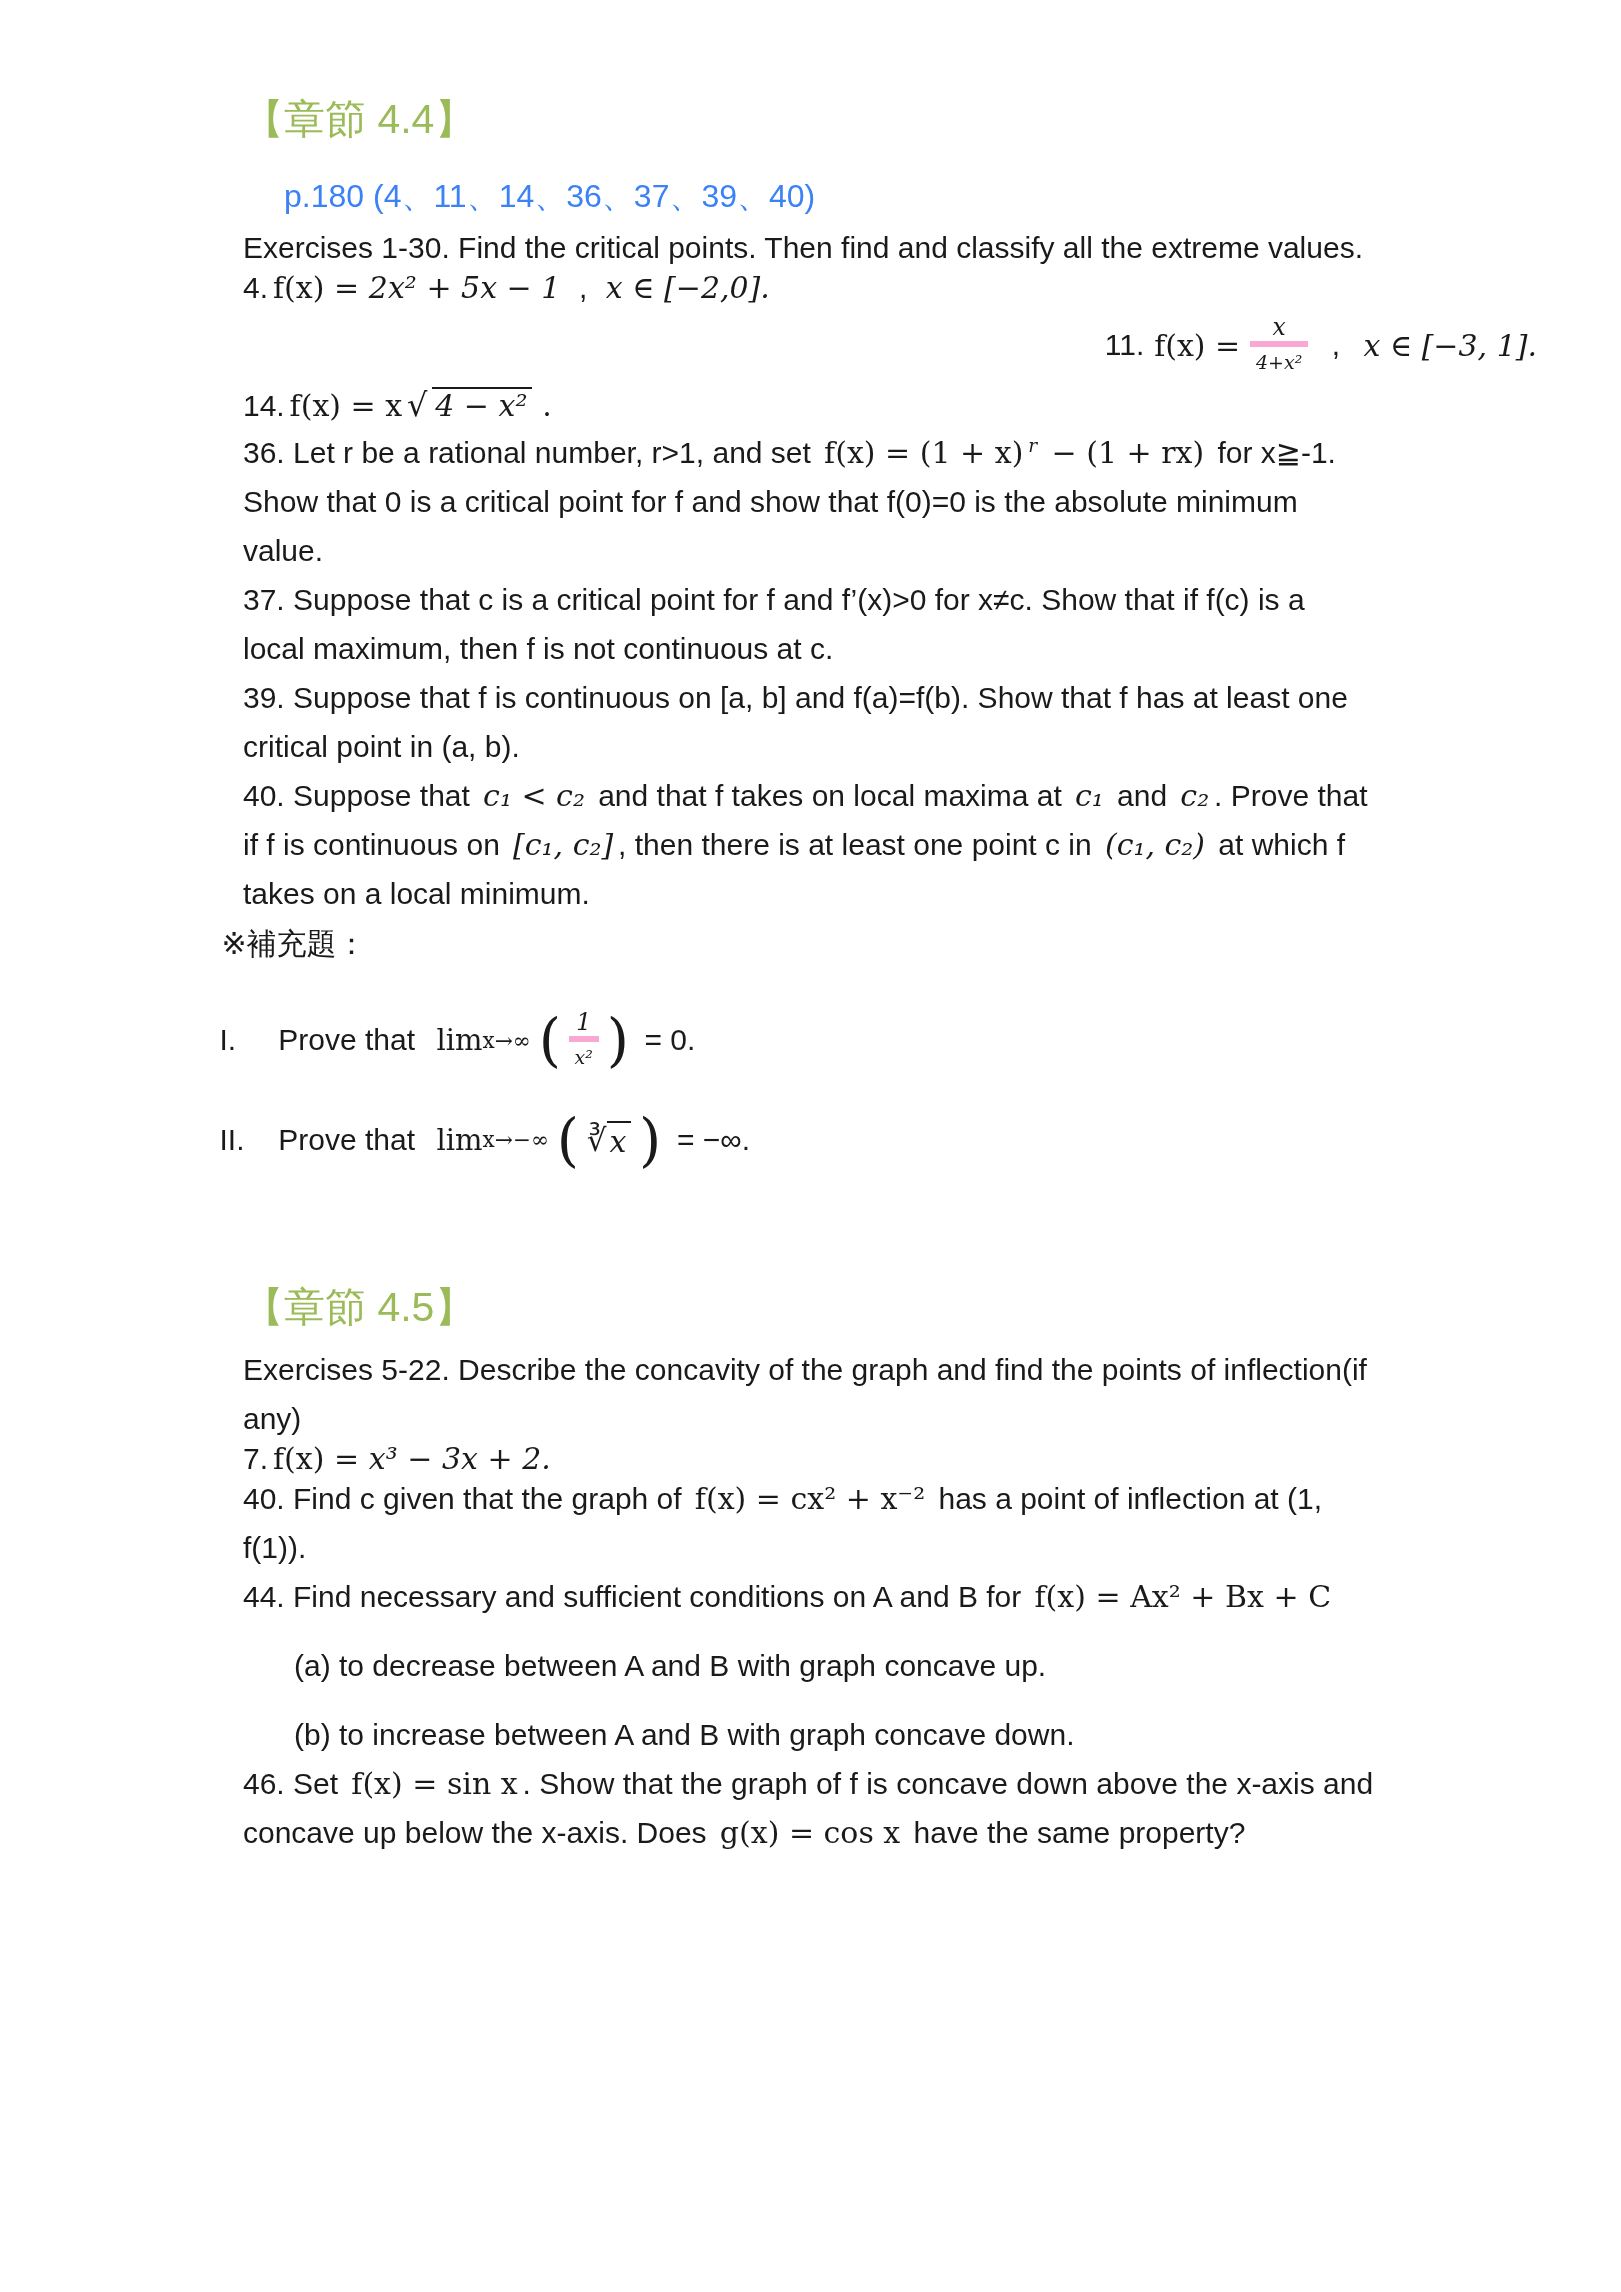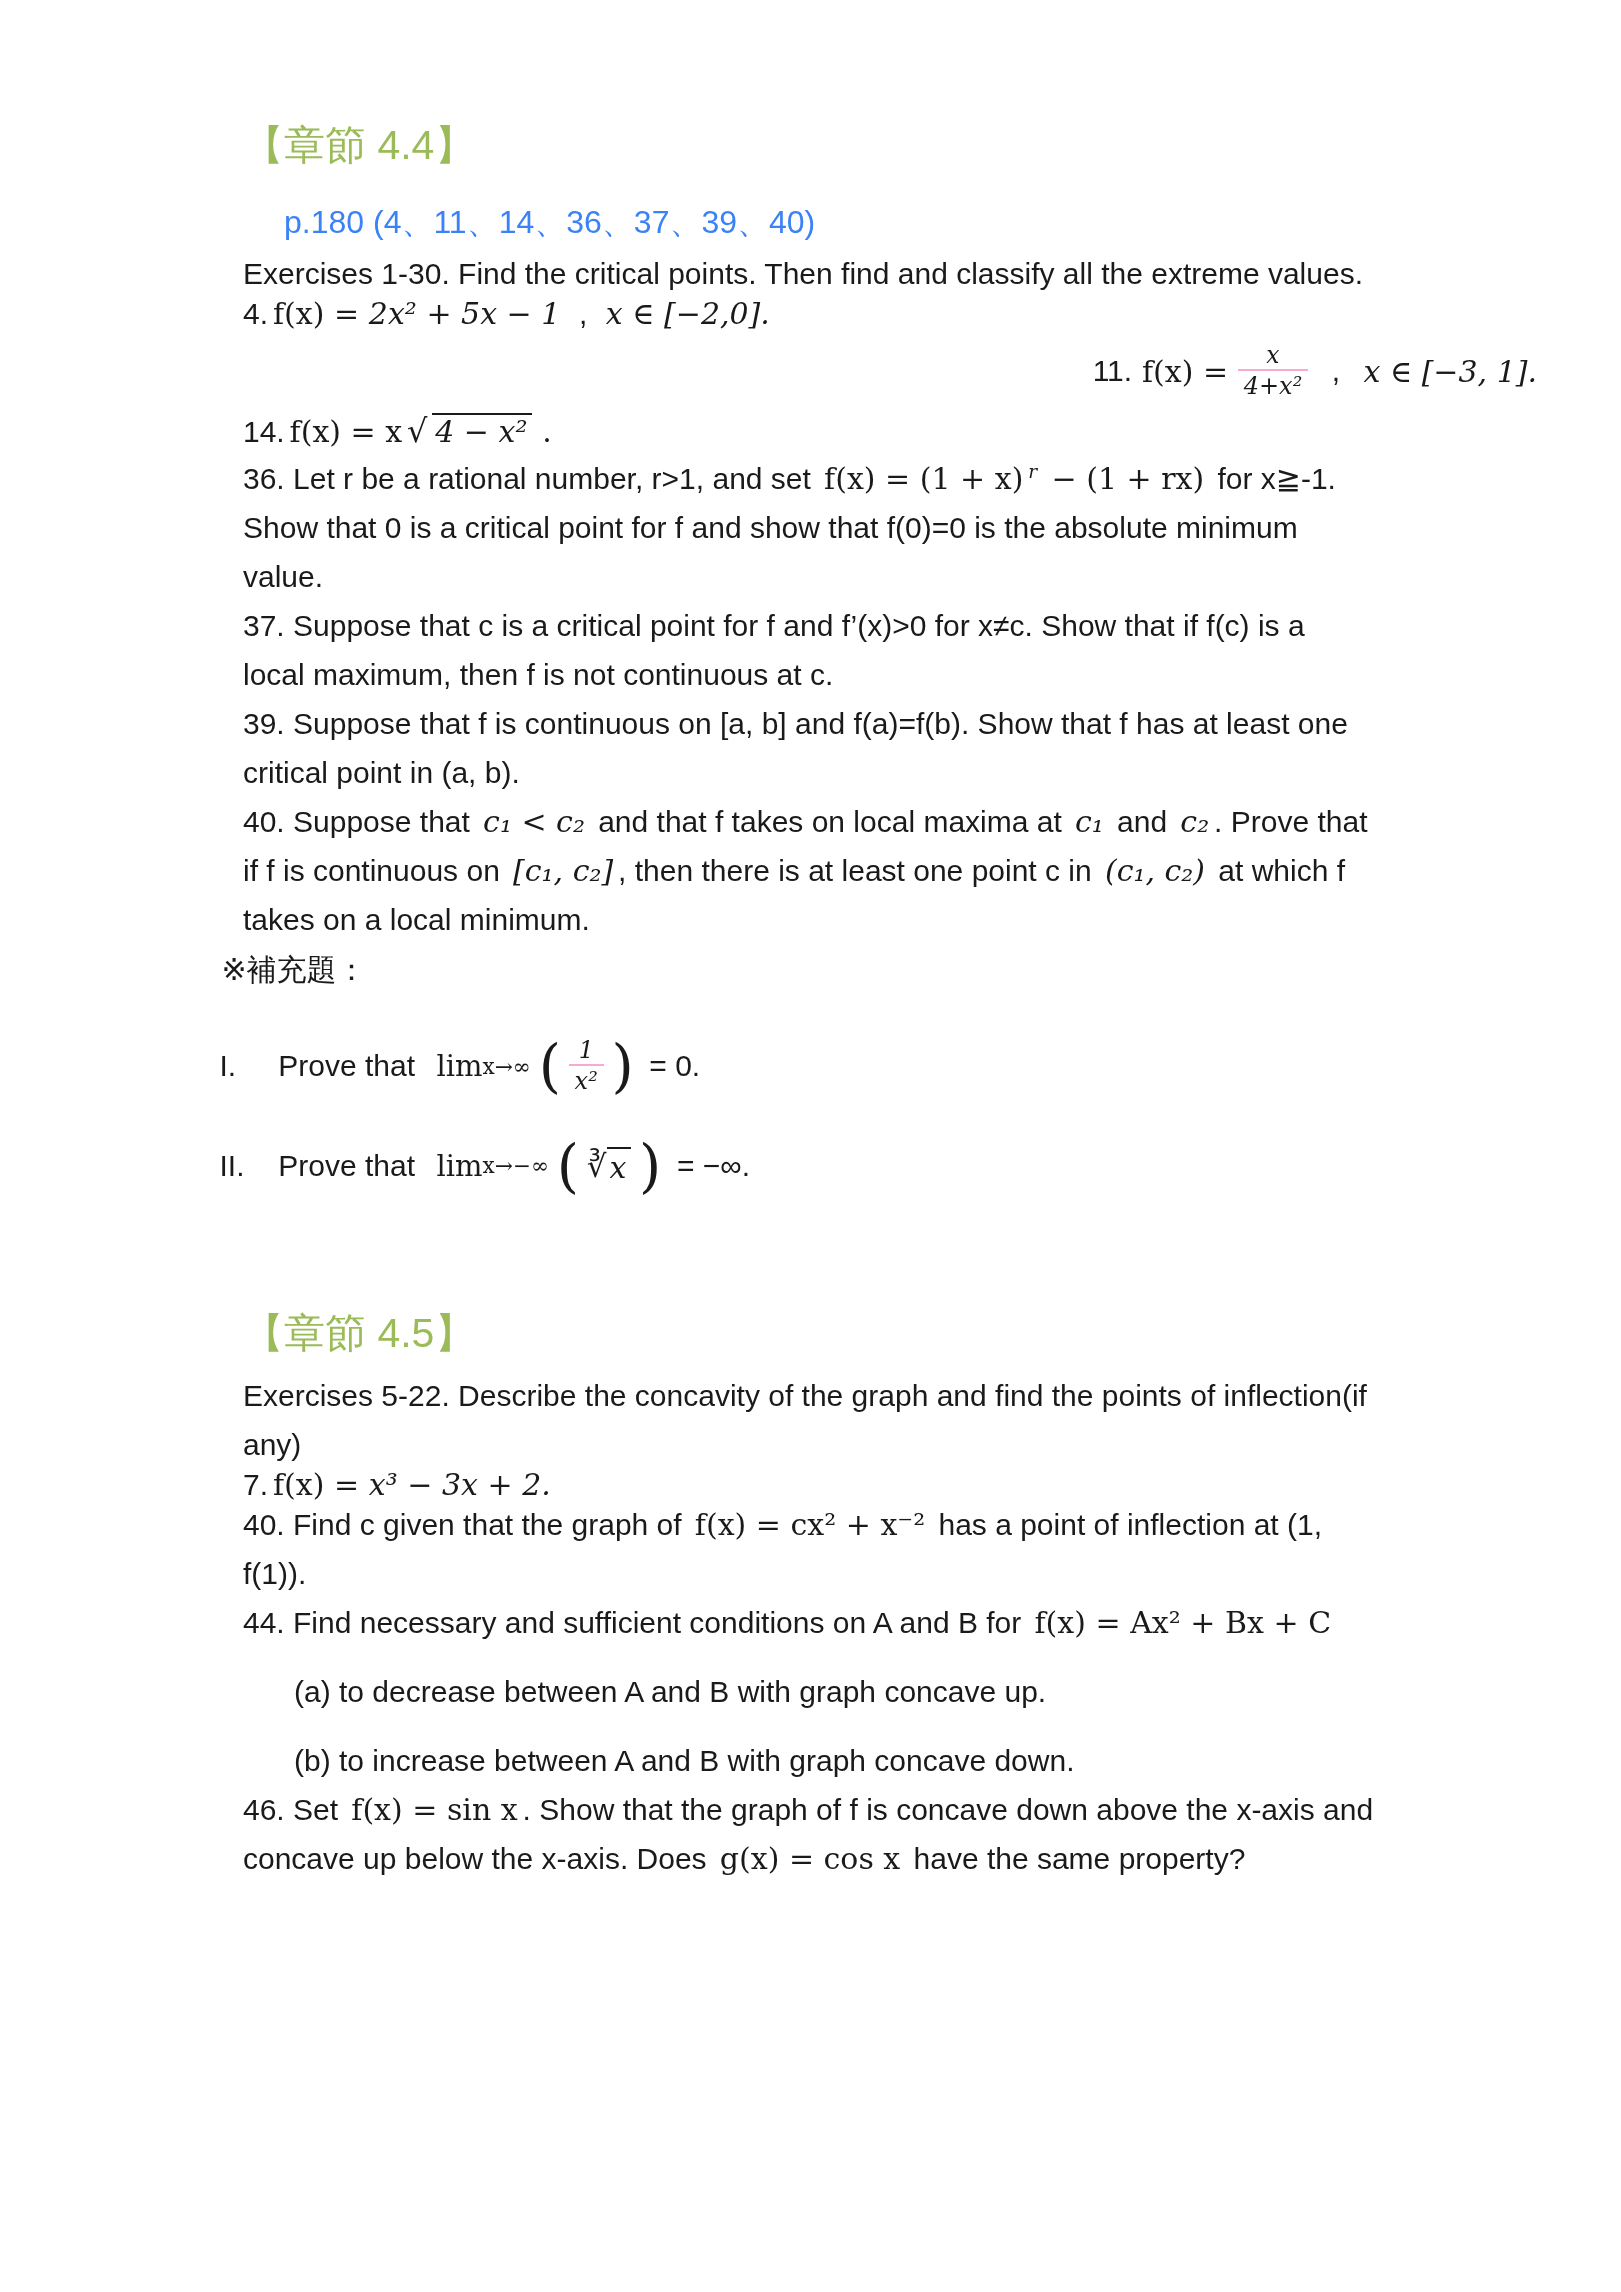--- a/index.html
+++ b/index.html
@@ -6,21 +6,21 @@
   .page {
     position: relative;
     width: 1621px;
     height: 2293px;
     background: #ffffff;
     margin: 0 auto;
     overflow: hidden;
     color: #1a1a1a;
     font-family: "Liberation Sans", "DejaVu Sans", sans-serif;
   }
-  .content { padding: 114px 39px 0 243px; width: 1294px; }
+  .content { padding: 88px 39px 0 243px; width: 1294px; }
 
   .sec-heading {
     font-size: 41px;
     line-height: 63px;
     font-weight: normal;
     color: #9bbb59;
     margin: 0;
     white-space: nowrap;
   }
   .pageref {
@@ -57,21 +57,21 @@
     align-items: center;
     column-gap: 9.8px;
     height: 84px;
     font-size: 30px;
     white-space: nowrap;
     justify-content: flex-end;
   }
   .frac { display: inline-flex; flex-direction: column; align-items: center;
           font-family: "DejaVu Serif", "DejaVu Sans", serif; font-style: italic; }
   .frac .fnum { font-size: 23.5px; line-height: 27.4px; padding: 0 5.9px; }
-  .frac .fden { font-size: 24px; line-height: 29px; border-top: 2px solid #f9a8d4; padding: 1px 5.9px 0 5.9px; }
+  .frac .fden { font-size: 19px; line-height: 29px; border-top: 6px solid #f9a8d4; padding: 1px 5.9px 0 5.9px; }
 
   .rad-sign { font-family: "DejaVu Serif", "DejaVu Sans", serif; font-size: 32px; }
   .radicand {
     display: inline-block;
     border-top: 2.9px solid #1a1a1a;
     padding: 1px 4.9px 0 2.9px;
     margin-left: -2px;
   }
 
   

